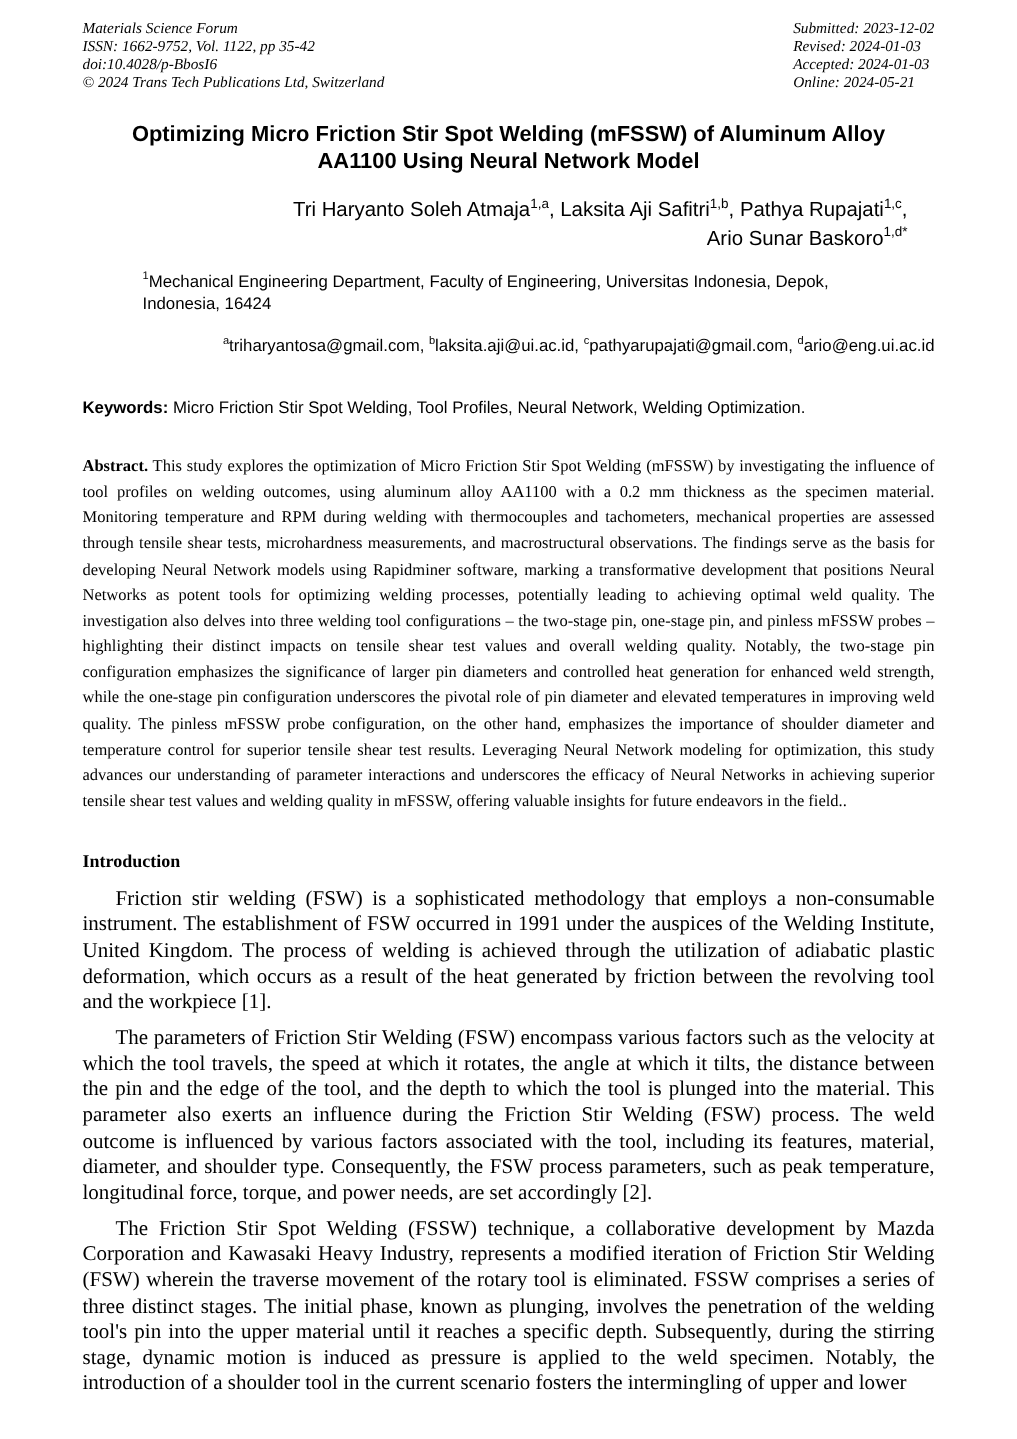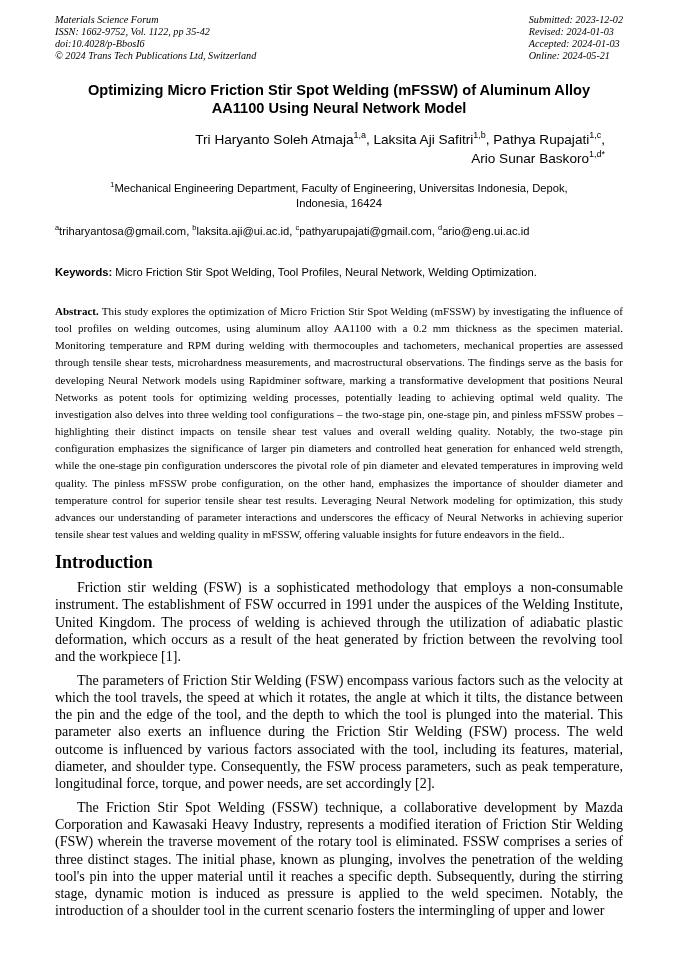--- a/index.html
+++ b/index.html
@@ -60,30 +60,29 @@
     font-size: 0.66em;
     vertical-align: super;
     line-height: 0;
   }
 
   
   .affiliation {
     font-family: "Liberation Sans", "DejaVu Sans", sans-serif;
     font-size: 11.2px;
     line-height: 15.6px;
-    text-align: center;
     margin: 12px 40px 0 40px;
   }
 
   
   .emails {
     font-family: "Liberation Sans", "DejaVu Sans", sans-serif;
     font-size: 11.2px;
     line-height: 15px;
-    text-align: left;
+    text-align: right;
     margin: 12px 0 0 0;
   }
 
   
   .keywords {
     font-family: "Liberation Sans", "DejaVu Sans", sans-serif;
     font-size: 11.2px;
     line-height: 14px;
     margin: 26px 0 0 0;
     text-align: left;
@@ -95,23 +94,23 @@
     font-size: 11px;
     line-height: 17.15px;
     text-align: justify;
     margin: 24px 0 0 0;
   }
   .abstract .ab-label { font-weight: bold; }
 
   
   .section-heading {
     font-weight: bold;
-    font-size: 18px;
+    font-size: 12px;
     line-height: 15px;
-    margin: 12px 0 0 0;
+    margin: 24px 0 0 0;
     text-align: left;
   }
 
   
   .body-par {
     font-size: 14px;
     line-height: 17.15px;
     text-align: justify;
     text-indent: 22px;
     margin: 7px 0 0 0;

